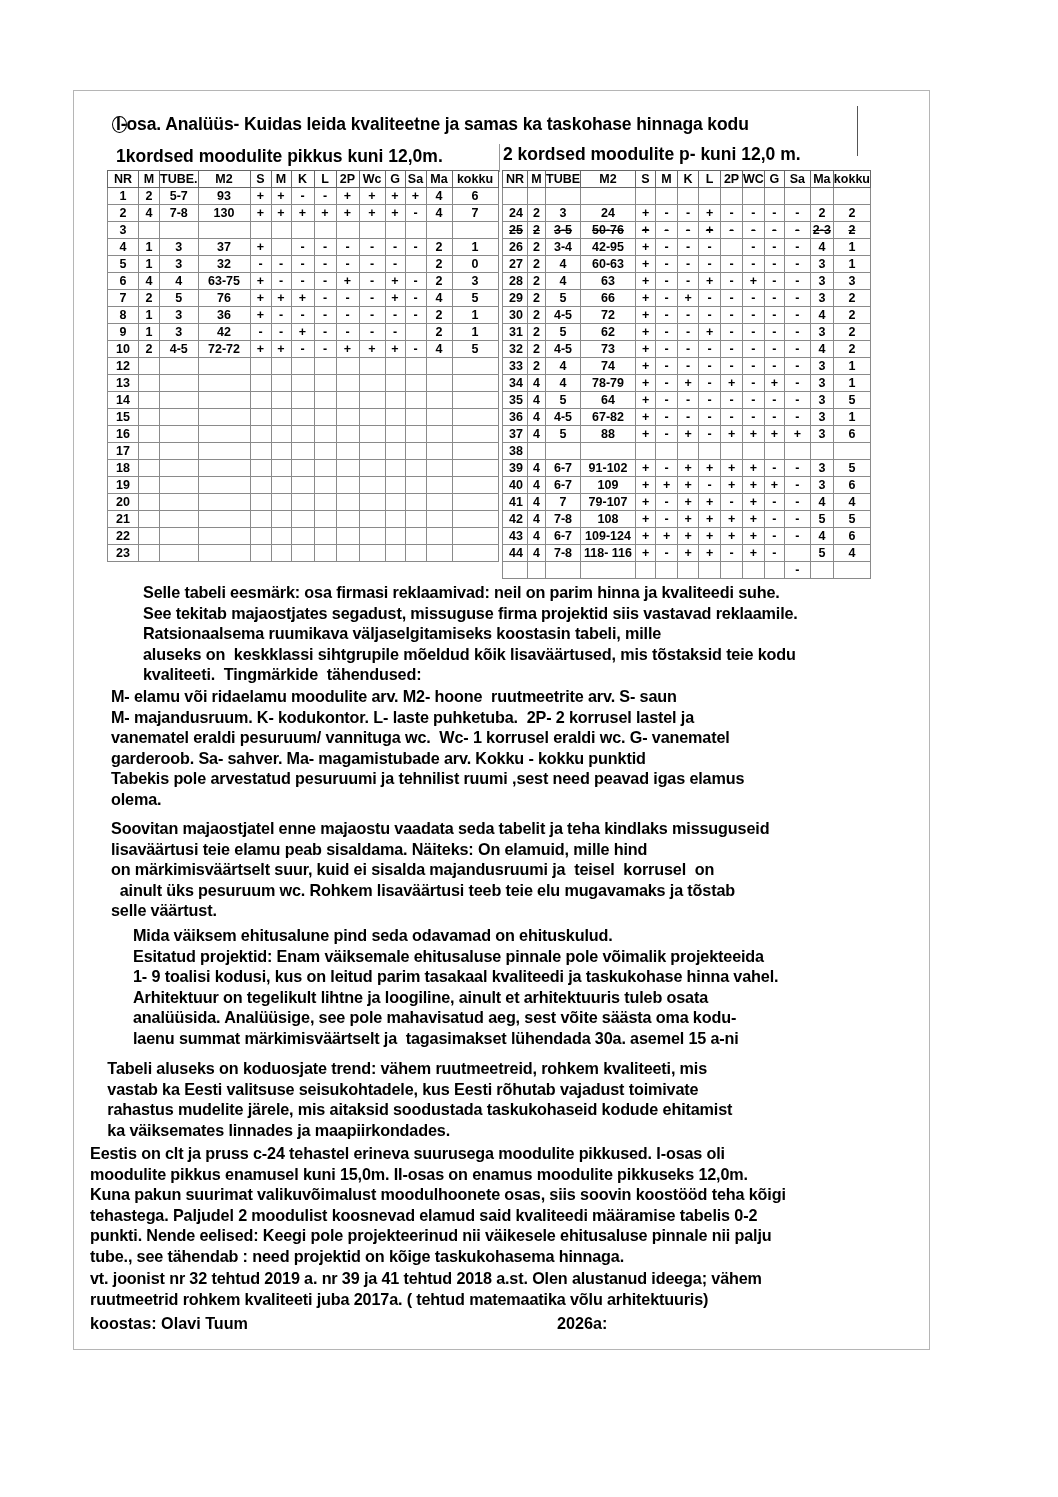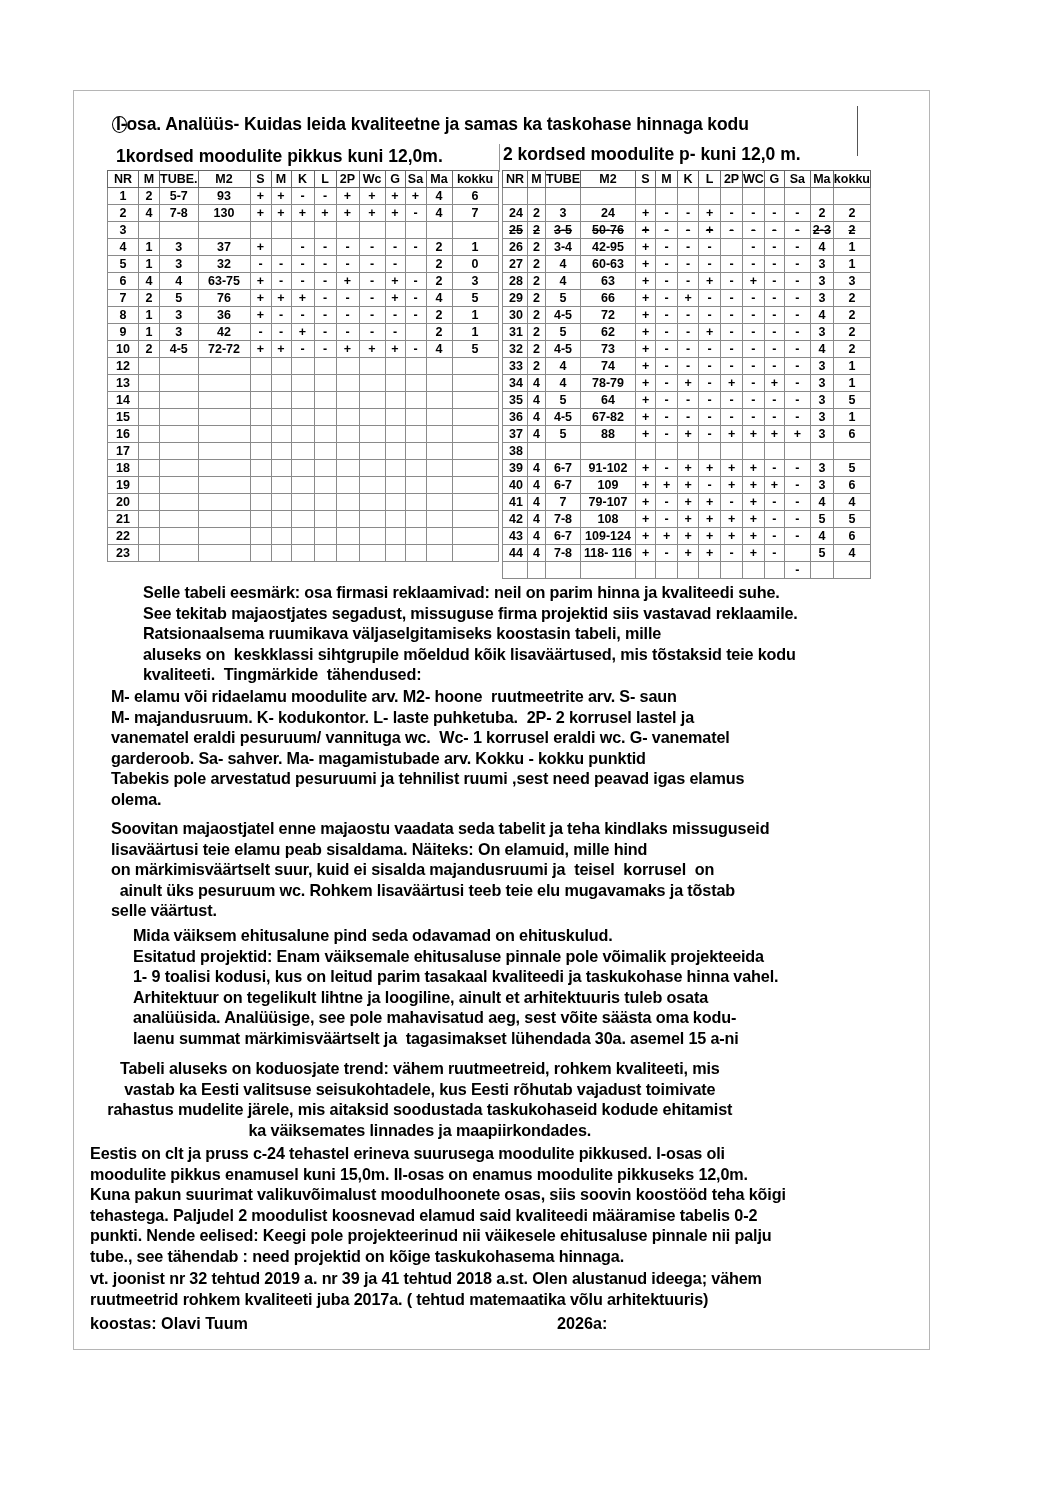--- a/index.html
+++ b/index.html
@@ -20,21 +20,21 @@
   #right-table { left: 502px; top: 170px; }
   #left-table td.nr { text-align: center; }
   #right-table td.nr { text-align: center; padding-left: 2px; }
   tr.strike td { text-decoration: line-through; }
 
   .para { position: absolute; font-size: 16.2px; font-weight: bold; line-height: 20.6px; white-space: pre; letter-spacing: -0.15px; }
   .p1 { left: 111px; top: 582px; margin-left: 32px; }
   .p2 { left: 111px; top: 686px; }
   .p3 { left: 111px; top: 818px; }
   .p4 { left: 125px; top: 925px; margin-left: 8px; }
-  .p5 { left: 103px; top: 1058px; text-align: center; }
+  .p5 { left: 103px; top: 1058px; }
   .p6 { left: 90px; top: 1143px; }
   .p7 { left: 90px; top: 1268px; }
   .signature { position: absolute; left: 90px; top: 1314px; font-size: 16.2px; font-weight: bold; white-space: nowrap; }
   .sig-year { position: absolute; left: 557px; top: 1314px; font-size: 16.2px; font-weight: bold; }
 </style>
 </head>
 <body>
 
 <div class="page-frame"></div>
 

